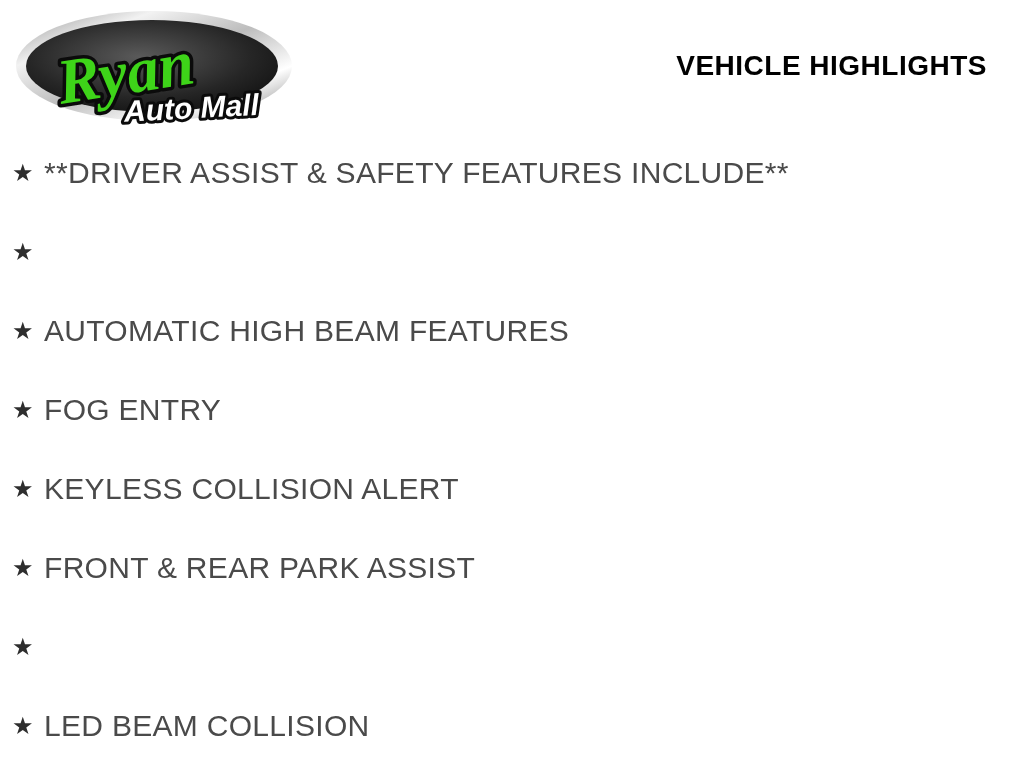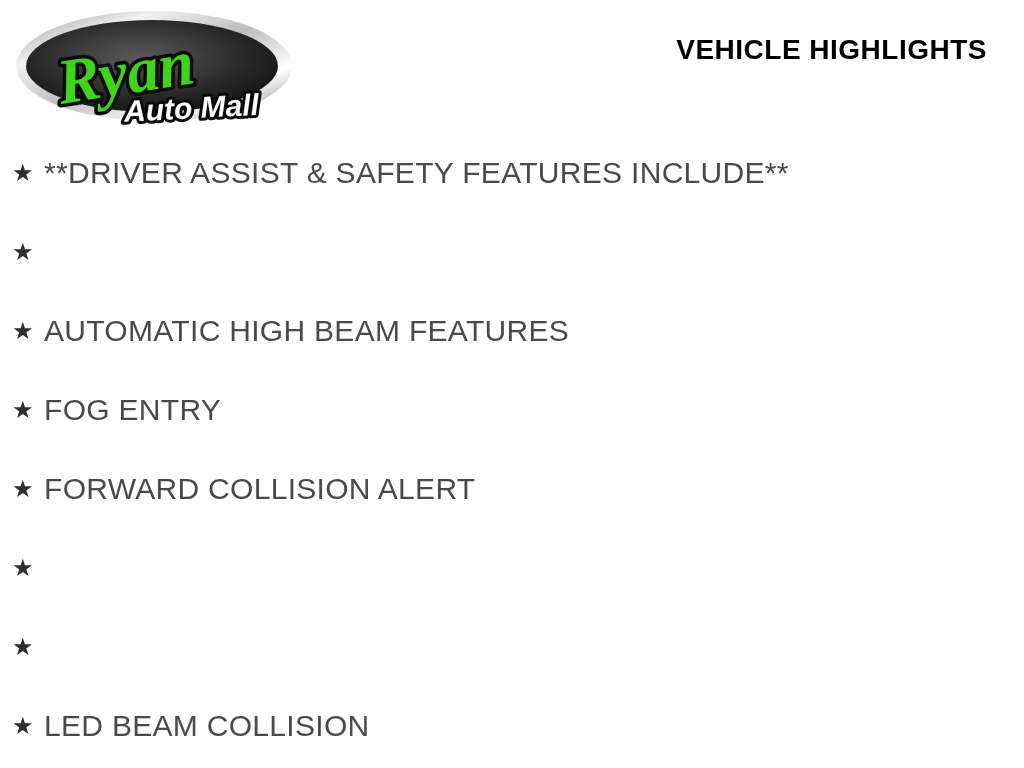--- a/index.html
+++ b/index.html
@@ -17,21 +17,21 @@
     background:var(--page_bg);
     position:relative;
     overflow:hidden;
   }
   .page{position:absolute;inset:0;background:var(--page_bg);}
   .header{position:absolute;left:0;top:0;width:1024px;height:133px;}
   .logo{position:absolute;left:8px;top:6px;width:288px;height:122px;}
   .logo svg{width:100%;height:100%;display:block;}
   .page-title{
     position:absolute;
-    right:37px;top:34px;
+    right:37px;top:50px;
     font-size:28px;
     font-weight:bold;
     color:var(--title_black);
     letter-spacing:0.5px;
     white-space:nowrap;
   }
   .highlights{
     list-style:none;
     position:absolute;
     left:10px;top:133px;
@@ -112,25 +112,26 @@
       <span class="label">AUTOMATIC HIGH BEAM FEATURES</span>
     </li>
 
     <li class="highlight-item">
       <span class="star">★</span>
       <span class="label">FOG ENTRY</span>
     </li>
 
     <li class="highlight-item">
       <span class="star">★</span>
-      <span class="label">FORWARD COLLISION ALERT</span>
+      <span class="label">KEYLESS COLLISION ALERT</span>
     </li>
 
     <li class="highlight-item">
       <span class="star">★</span>
+      <span class="label">FRONT &amp; REAR PARK ASSIST</span>
     </li>
 
     <li class="highlight-item">
       <span class="star">★</span>
     </li>
 
     <li class="highlight-item">
       <span class="star">★</span>
       <span class="label">LED BEAM COLLISION</span>
     </li>

